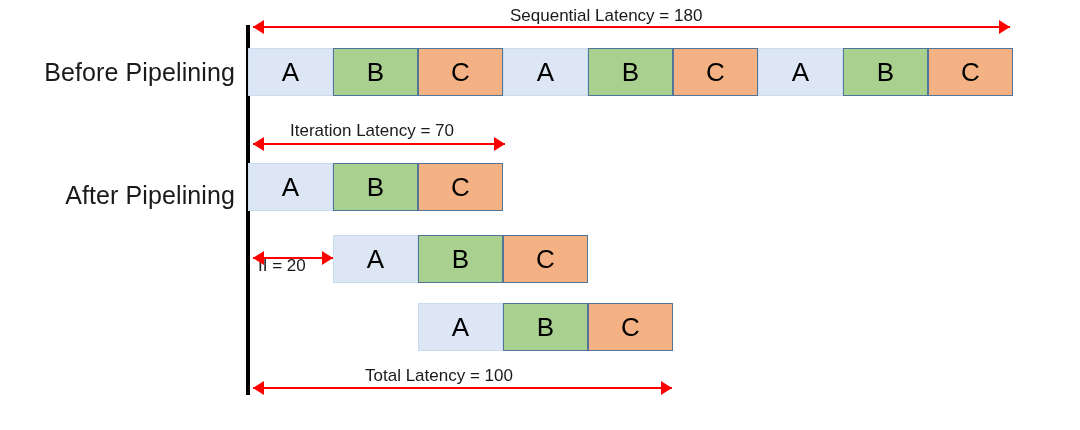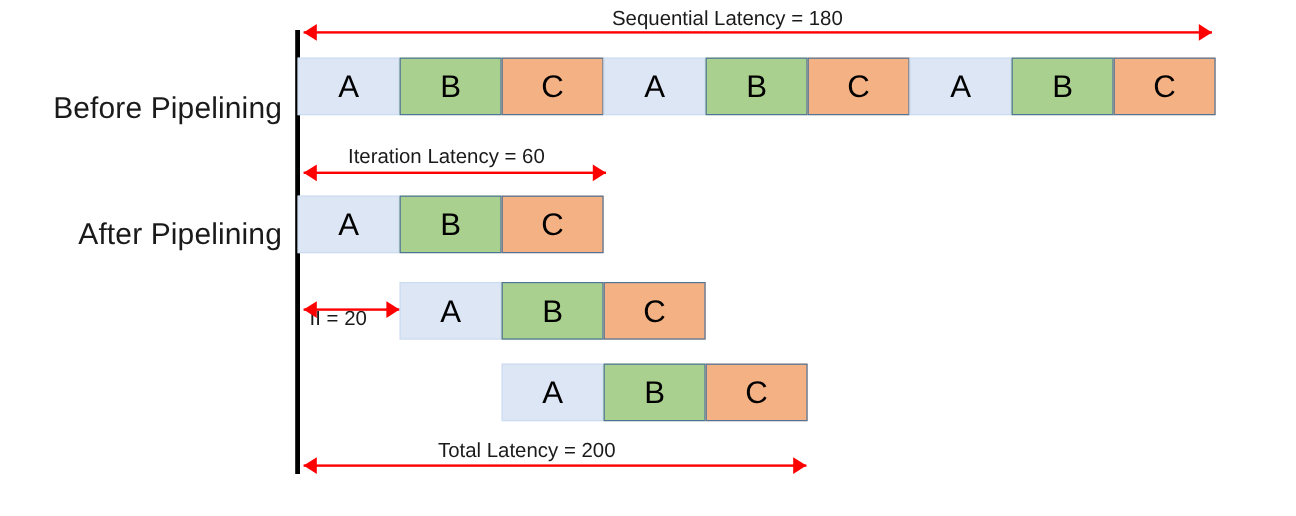--- a/index.html
+++ b/index.html
@@ -57,35 +57,35 @@
 
   <div class="axis-line"></div>
 
   <div class="measure-label" style="left:510px;top:6px;">Sequential Latency = 180</div>
   <div class="measure" style="left:253px;top:20px;width:757px;">
     <div class="bar"></div>
     <div class="head left"></div>
     <div class="head right"></div>
   </div>
 
-  <div class="row-label" style="left:20px;top:76px;width:215px;">Before Pipelining</div>
+  <div class="row-label" style="left:20px;top:58px;width:215px;">Before Pipelining</div>
 
   <div class="stage-row" style="left:248px;top:48px;">
     <div class="cell a">A</div>
     <div class="cell b">B</div>
     <div class="cell c">C</div>
     <div class="cell a">A</div>
     <div class="cell b">B</div>
     <div class="cell c">C</div>
     <div class="cell a">A</div>
     <div class="cell b">B</div>
     <div class="cell c">C</div>
   </div>
 
-  <div class="measure-label" style="left:290px;top:121px;">Iteration Latency = 60</div>
+  <div class="measure-label" style="left:290px;top:121px;">Iteration Latency = 70</div>
   <div class="measure" style="left:253px;top:137px;width:252px;">
     <div class="bar"></div>
     <div class="head left"></div>
     <div class="head right"></div>
   </div>
 
   <div class="row-label" style="left:20px;top:181px;width:215px;">After Pipelining</div>
 
   <div class="stage-row" style="left:248px;top:163px;">
     <div class="cell a">A</div>
@@ -105,20 +105,20 @@
     <div class="cell b">B</div>
     <div class="cell c">C</div>
   </div>
 
   <div class="stage-row" style="left:418px;top:303px;">
     <div class="cell a">A</div>
     <div class="cell b">B</div>
     <div class="cell c">C</div>
   </div>
 
-  <div class="measure-label" style="left:365px;top:366px;">Total Latency = 200</div>
+  <div class="measure-label" style="left:365px;top:366px;">Total Latency = 100</div>
   <div class="measure" style="left:253px;top:381px;width:419px;">
     <div class="bar"></div>
     <div class="head left"></div>
     <div class="head right"></div>
   </div>
 
 </div>
 
 </body></html>

